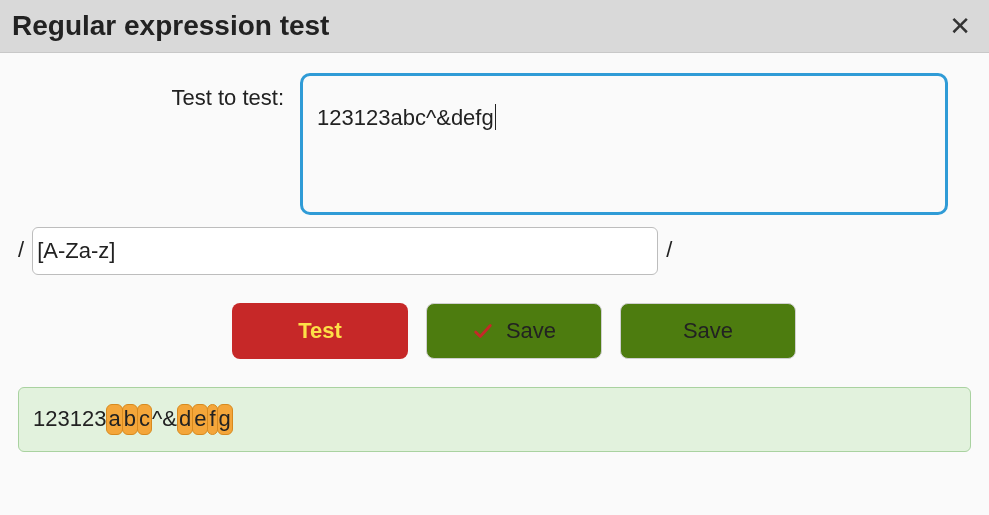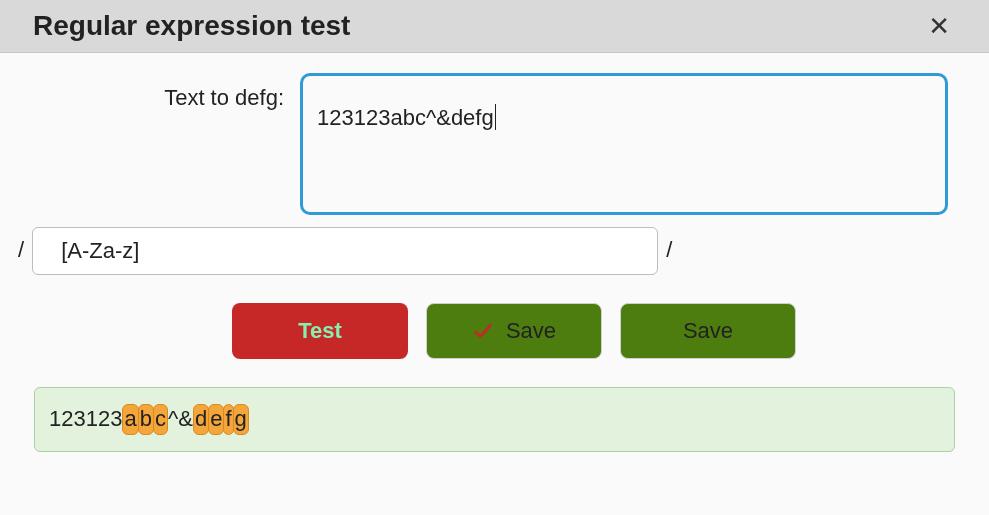--- a/index.html
+++ b/index.html
@@ -12,21 +12,21 @@
       background: #fafafa;
       width: 989px;
       height: 515px;
       overflow: hidden;
     }
     .titlebar {
       display: flex;
       align-items: center;
       justify-content: space-between;
       background: #d9d9d9;
-      padding: 10px 33px;
+      padding: 10px 12px;
       border-bottom: 1px solid #c8c8c8;
     }
     .titlebar h1 {
       font-size: 28px;
       font-weight: 700;
       color: #222;
     }
     .close-x {
       font-size: 26px;
       color: #333;
@@ -79,21 +79,21 @@
       padding: 10px 8px 0 0;
     }
     .slash.trailing {
       padding: 10px 0 0 8px;
     }
     .regex-input {
       flex: 1;
       max-width: 626px;
       border: 1px solid #bdbdbd;
       border-radius: 6px;
-      padding: 10px 28px;
+      padding: 10px 4px;
       font-size: 22px;
       font-family: inherit;
       outline: none;
       color: #222;
     }
     .button-row {
       display: flex;
       gap: 18px;
       padding-left: 214px;
       margin-top: 28px;
@@ -107,35 +107,35 @@
       font-family: inherit;
       cursor: pointer;
       display: inline-flex;
       align-items: center;
       justify-content: center;
       gap: 12px;
       border: 1px solid transparent;
     }
     .btn-primary {
       background: #c62828;
-      color: #86efac;
+      color: #fde047;
       font-weight: 700;
       border: none;
     }
     .btn-secondary {
       background: #4d7c0f;
       color: #222;
       border: 1px solid #d0d0d0;
     }
     .check-icon {
       width: 22px;
       height: 22px;
     }
     .result-box {
-      margin: 0 16px;
+      margin: 0 0;
       background: #e2f2dd;
       border: 1px solid #a9d2a0;
       border-radius: 6px;
       padding: 16px 14px;
       font-size: 22px;
       color: #222;
       line-height: 1.3;
     }
     .hl-group {
       display: inline-flex;
@@ -166,21 +166,21 @@
 <body>
 
 <div class="titlebar">
   <h1>Regular expression test</h1>
   <span class="close-x">✕</span>
 </div>
 
 <div class="content">
 
   <div class="form-row">
-    <div class="label-col">Text to defg:</div>
+    <div class="label-col">Test to test:</div>
     <div class="field-col">
       <div class="text-area" contenteditable="true" style=""><span>123123abc^&amp;defg</span><span class="caret"></span></div>
     </div>
   </div>
 
   <div class="form-row">
     <div class="field-col">
       <span class="slash">/</span>
       <input class="regex-input" type="text" value="[A-Za-z]" style="">
       <span class="slash trailing">/</span>

